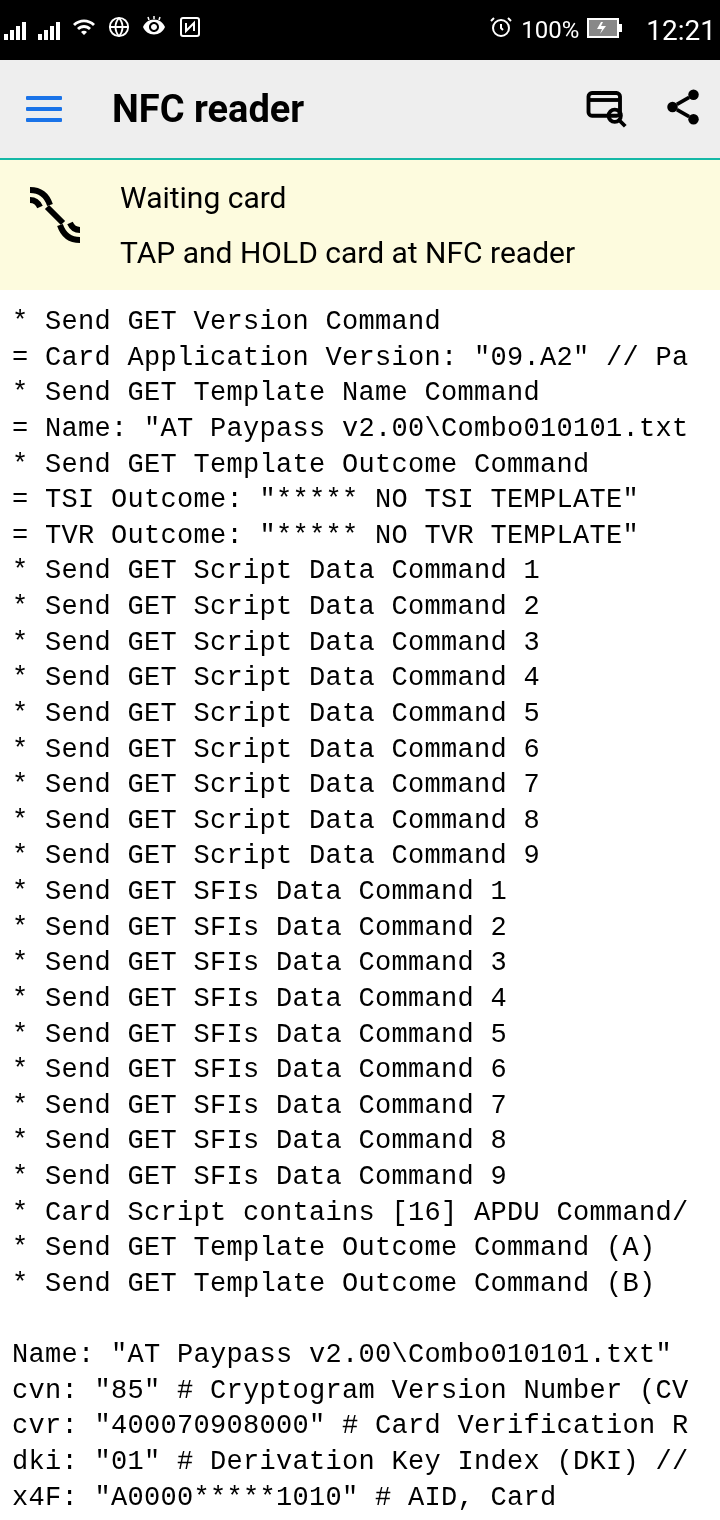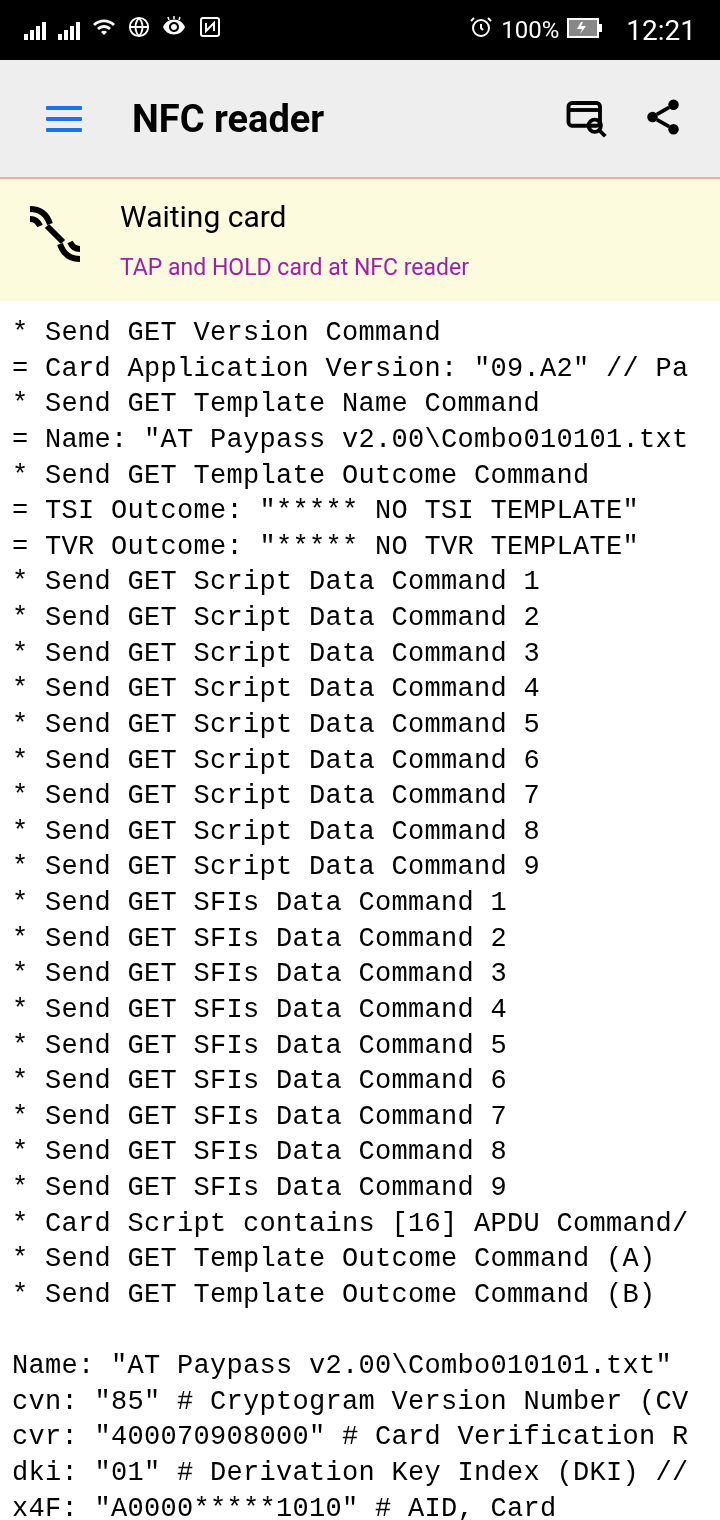--- a/index.html
+++ b/index.html
@@ -10,21 +10,21 @@
       background: #fff;
       overflow: hidden;
     }
     .status-bar {
       height: 60px;
       background: #000;
       color: #fff;
       display: flex;
       align-items: center;
       justify-content: space-between;
-      padding: 0 24px;
+      padding: 0 4px;
       font-size: 24px;
     }
     .status-left {
       display: flex;
       align-items: center;
       gap: 12px;
     }
     .status-right {
       display: flex;
       align-items: center;
@@ -42,25 +42,25 @@
     }
     .signal-bars span:nth-child(1) { height: 6px; }
     .signal-bars span:nth-child(2) { height: 10px; }
     .signal-bars span:nth-child(3) { height: 14px; }
     .signal-bars span:nth-child(4) { height: 18px; }
     .wifi-icon {
       width: 24px;
       height: 24px;
     }
     .app-bar {
-      height: 117px;
+      height: 98px;
       background: #eeeeee;
       display: flex;
       align-items: center;
-      padding: 0 36px;
+      padding: 0 16px;
       gap: 30px;
     }
     .hamburger {
       width: 36px;
       display: flex;
       flex-direction: column;
       gap: 7px;
       cursor: pointer;
       margin-left: 10px;
     }
@@ -76,43 +76,43 @@
       flex: 1;
       padding-left: 20px;
     }
     .toolbar-icons {
       display: flex;
       gap: 35px;
       align-items: center;
     }
     .banner {
       background: #fdfbde;
-      border-top: 2px solid #fca5a5;
+      border-top: 2px solid #14b8a6;
       padding: 20px 25px;
       display: flex;
       align-items: flex-start;
       gap: 35px;
     }
     .nfc-icon {
       width: 60px;
       height: 60px;
       margin-top: 5px;
     }
     .banner-text {
       display: flex;
       flex-direction: column;
       gap: 20px;
     }
     .banner-title {
       font-size: 30px;
       color: #000;
     }
     .banner-subtitle {
-      font-size: 23px;
-      color: #a21caf;
+      font-size: 30px;
+      color: #000000;
     }
     .log-area {
       padding: 15px 12px;
       font-family: 'Courier New', Courier, monospace;
       font-size: 27px;
       line-height: 1.32;
       white-space: pre;
       overflow: hidden;
       color: #000;
       letter-spacing: 0.3px;

